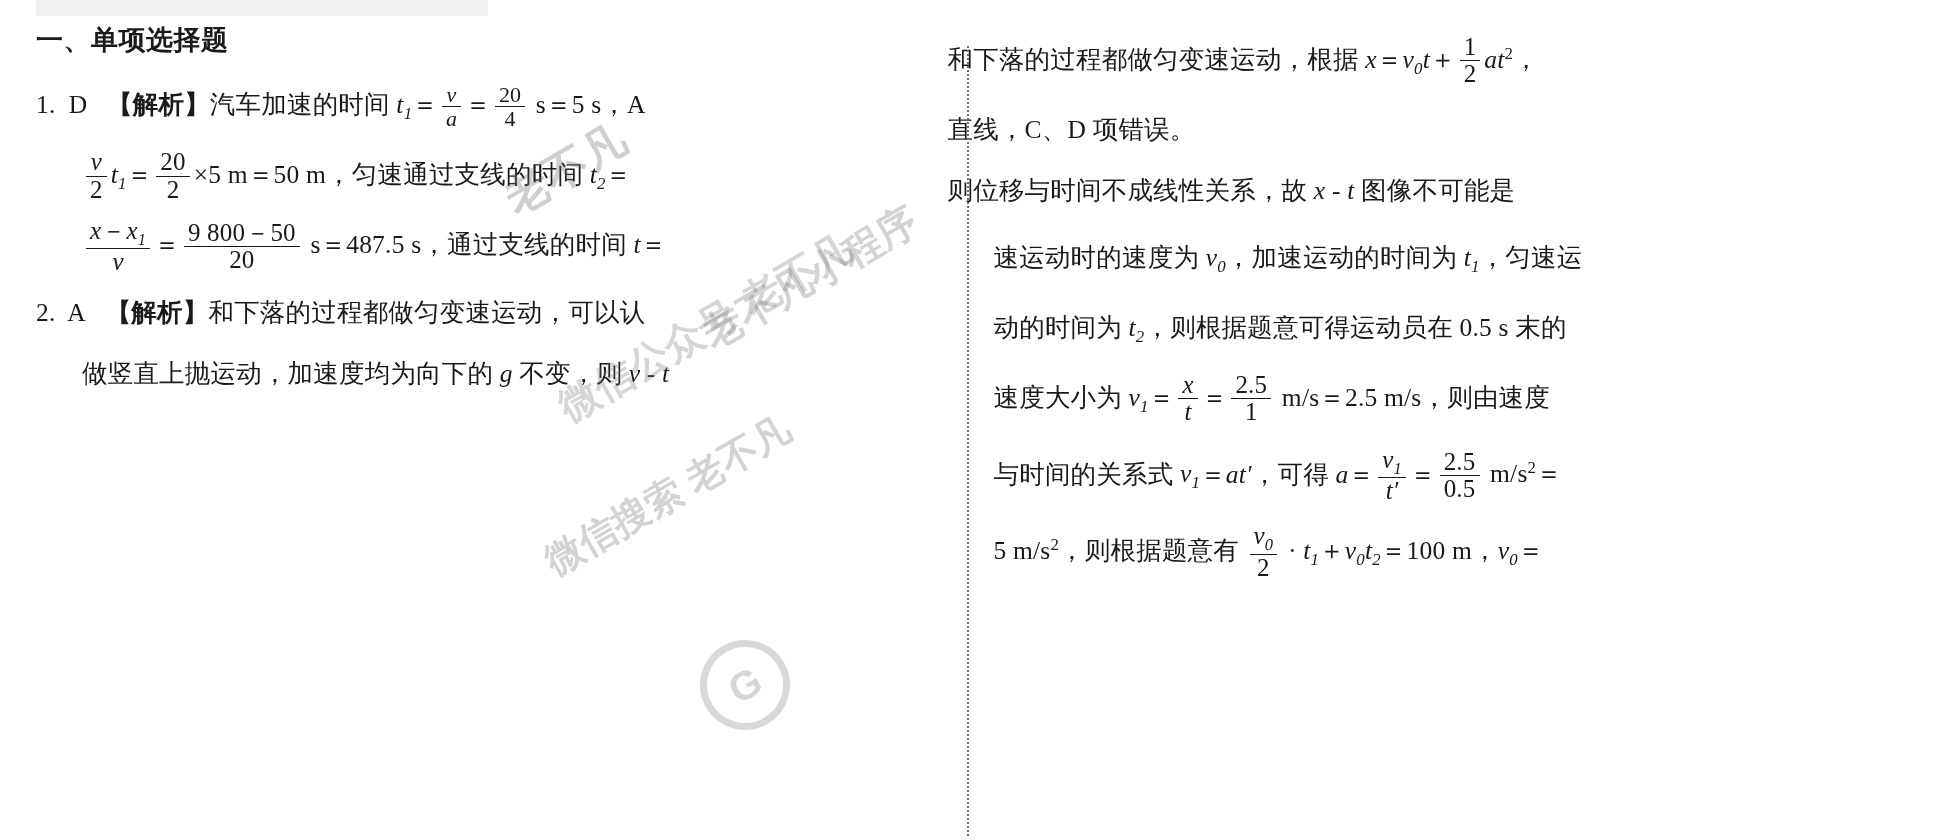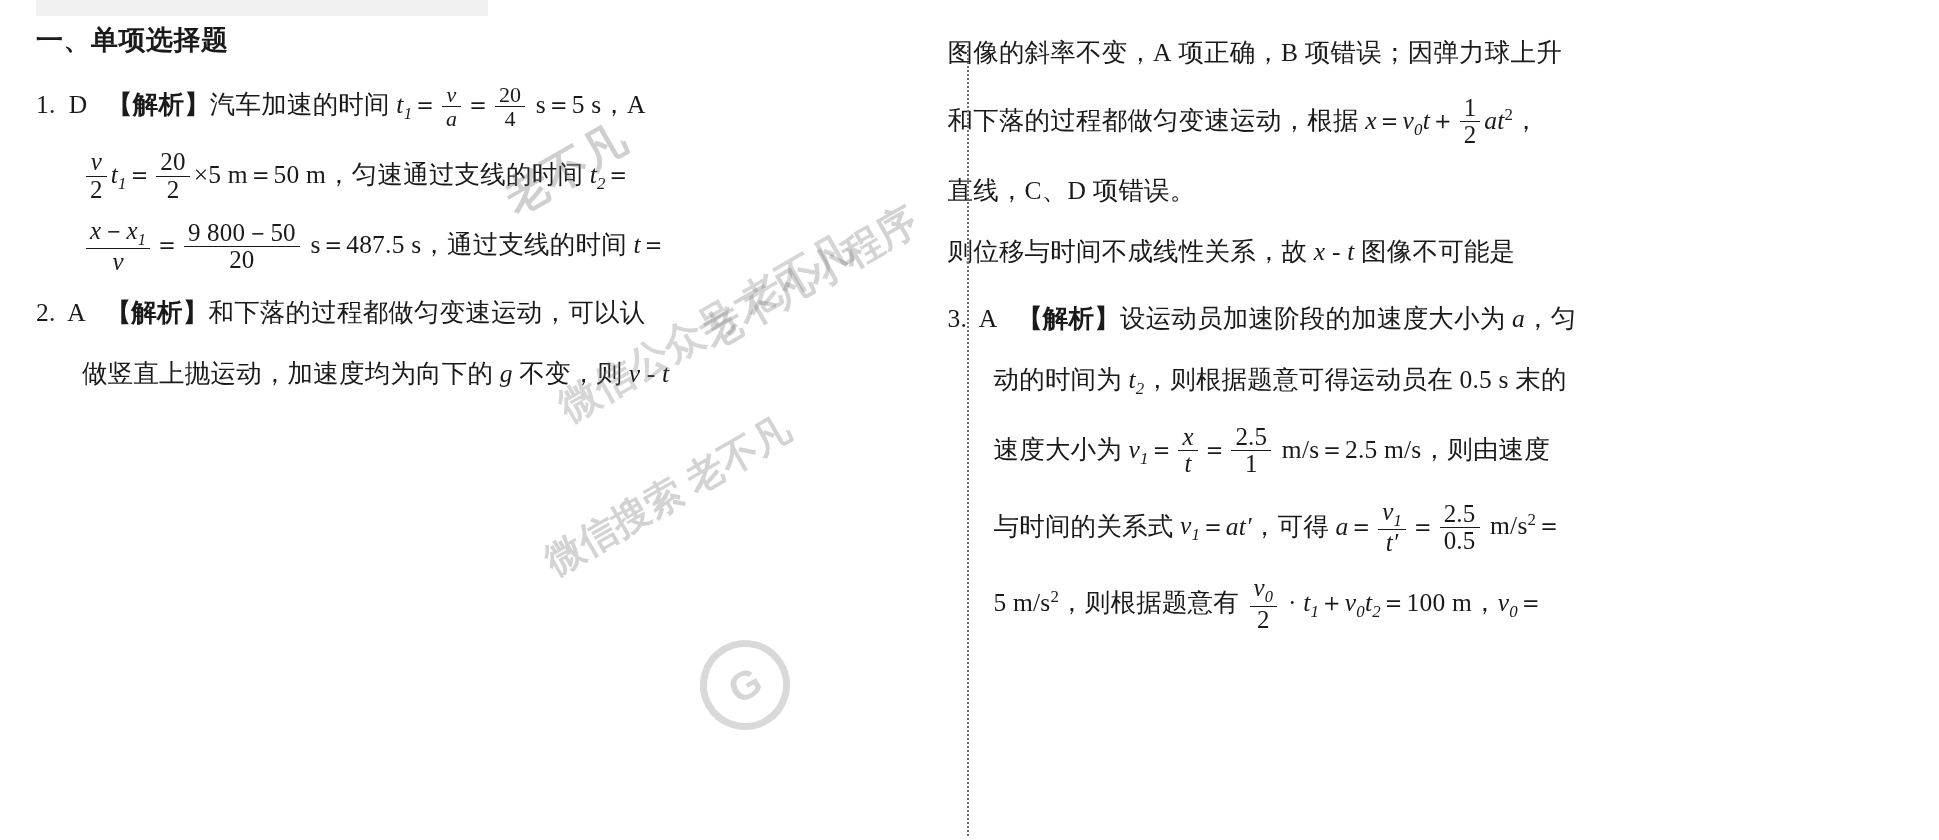--- a/index.html
+++ b/index.html
@@ -216,38 +216,33 @@
           <span>做竖直上抛运动，加速度均为向下的&nbsp;</span><span class="it">g</span><span>&nbsp;不变，则&nbsp;</span><span class="it">v</span><span>&nbsp;-&nbsp;</span><span class="it">t</span>
         </span>
       </div>
 
     </div>
 
     <div class="col col-right">
 
       <div class="item">
         <span class="line">
-          <span>图像的斜率不变，A&nbsp;项正确，B&nbsp;项错误；因弹力球上升</span>
-        </span>
-        <span class="line">
           <span>和下落的过程都做匀变速运动，根据&nbsp;</span><span class="it">x</span><span>＝</span><span class="it">v<span class="sub">0</span>t</span><span>＋</span><span class="frac big"><span class="num">1</span><span class="den">2</span></span><span class="it">at<span class="sup">2</span></span><span>，</span>
         </span>
         <span class="line">
           <span>直线，C、D&nbsp;项错误。</span>
         </span>
         <span class="line">
           <span>则位移与时间不成线性关系，故&nbsp;</span><span class="it">x</span><span>&nbsp;-&nbsp;</span><span class="it">t</span><span>&nbsp;图像不可能是</span>
         </span>
       </div>
 
       <div class="item">
-        <span class="line">
-          <span class="lbl">3.</span>&nbsp;
-          <span class="lbl">A</span>&nbsp;&nbsp;
-          <span class="bold">【解析】</span><span>设运动员加速阶段的加速度大小为&nbsp;</span><span class="it">a</span><span>，匀</span>
+        <span class="line indent">
+          <span>速运动时的速度为&nbsp;</span><span class="it">v<span class="sub">0</span></span><span>，加速运动的时间为&nbsp;</span><span class="it">t<span class="sub">1</span></span><span>，匀速运</span>
         </span>
         <span class="line indent">
           <span>动的时间为&nbsp;</span><span class="it">t<span class="sub">2</span></span><span>，则根据题意可得运动员在&nbsp;0.5&nbsp;s&nbsp;末的</span>
         </span>
         <span class="line indent">
           <span>速度大小为&nbsp;</span><span class="it">v<span class="sub">1</span></span><span>＝</span><span class="frac big"><span class="num it">x</span><span class="den it">t</span></span><span>＝</span><span class="frac big"><span class="num">2.5</span><span class="den">1</span></span><span>&nbsp;m/s＝2.5&nbsp;m/s，则由速度</span>
         </span>
         <span class="line indent">
           <span>与时间的关系式&nbsp;</span><span class="it">v<span class="sub">1</span></span><span>＝</span><span class="it">at′</span><span>，可得&nbsp;</span><span class="it">a</span><span>＝</span><span class="frac big"><span class="num it">v<span class="sub">1</span></span><span class="den it">t′</span></span><span>＝</span><span class="frac big"><span class="num">2.5</span><span class="den">0.5</span></span><span>&nbsp;m/s<span class="sup">2</span>＝</span>
         </span>

